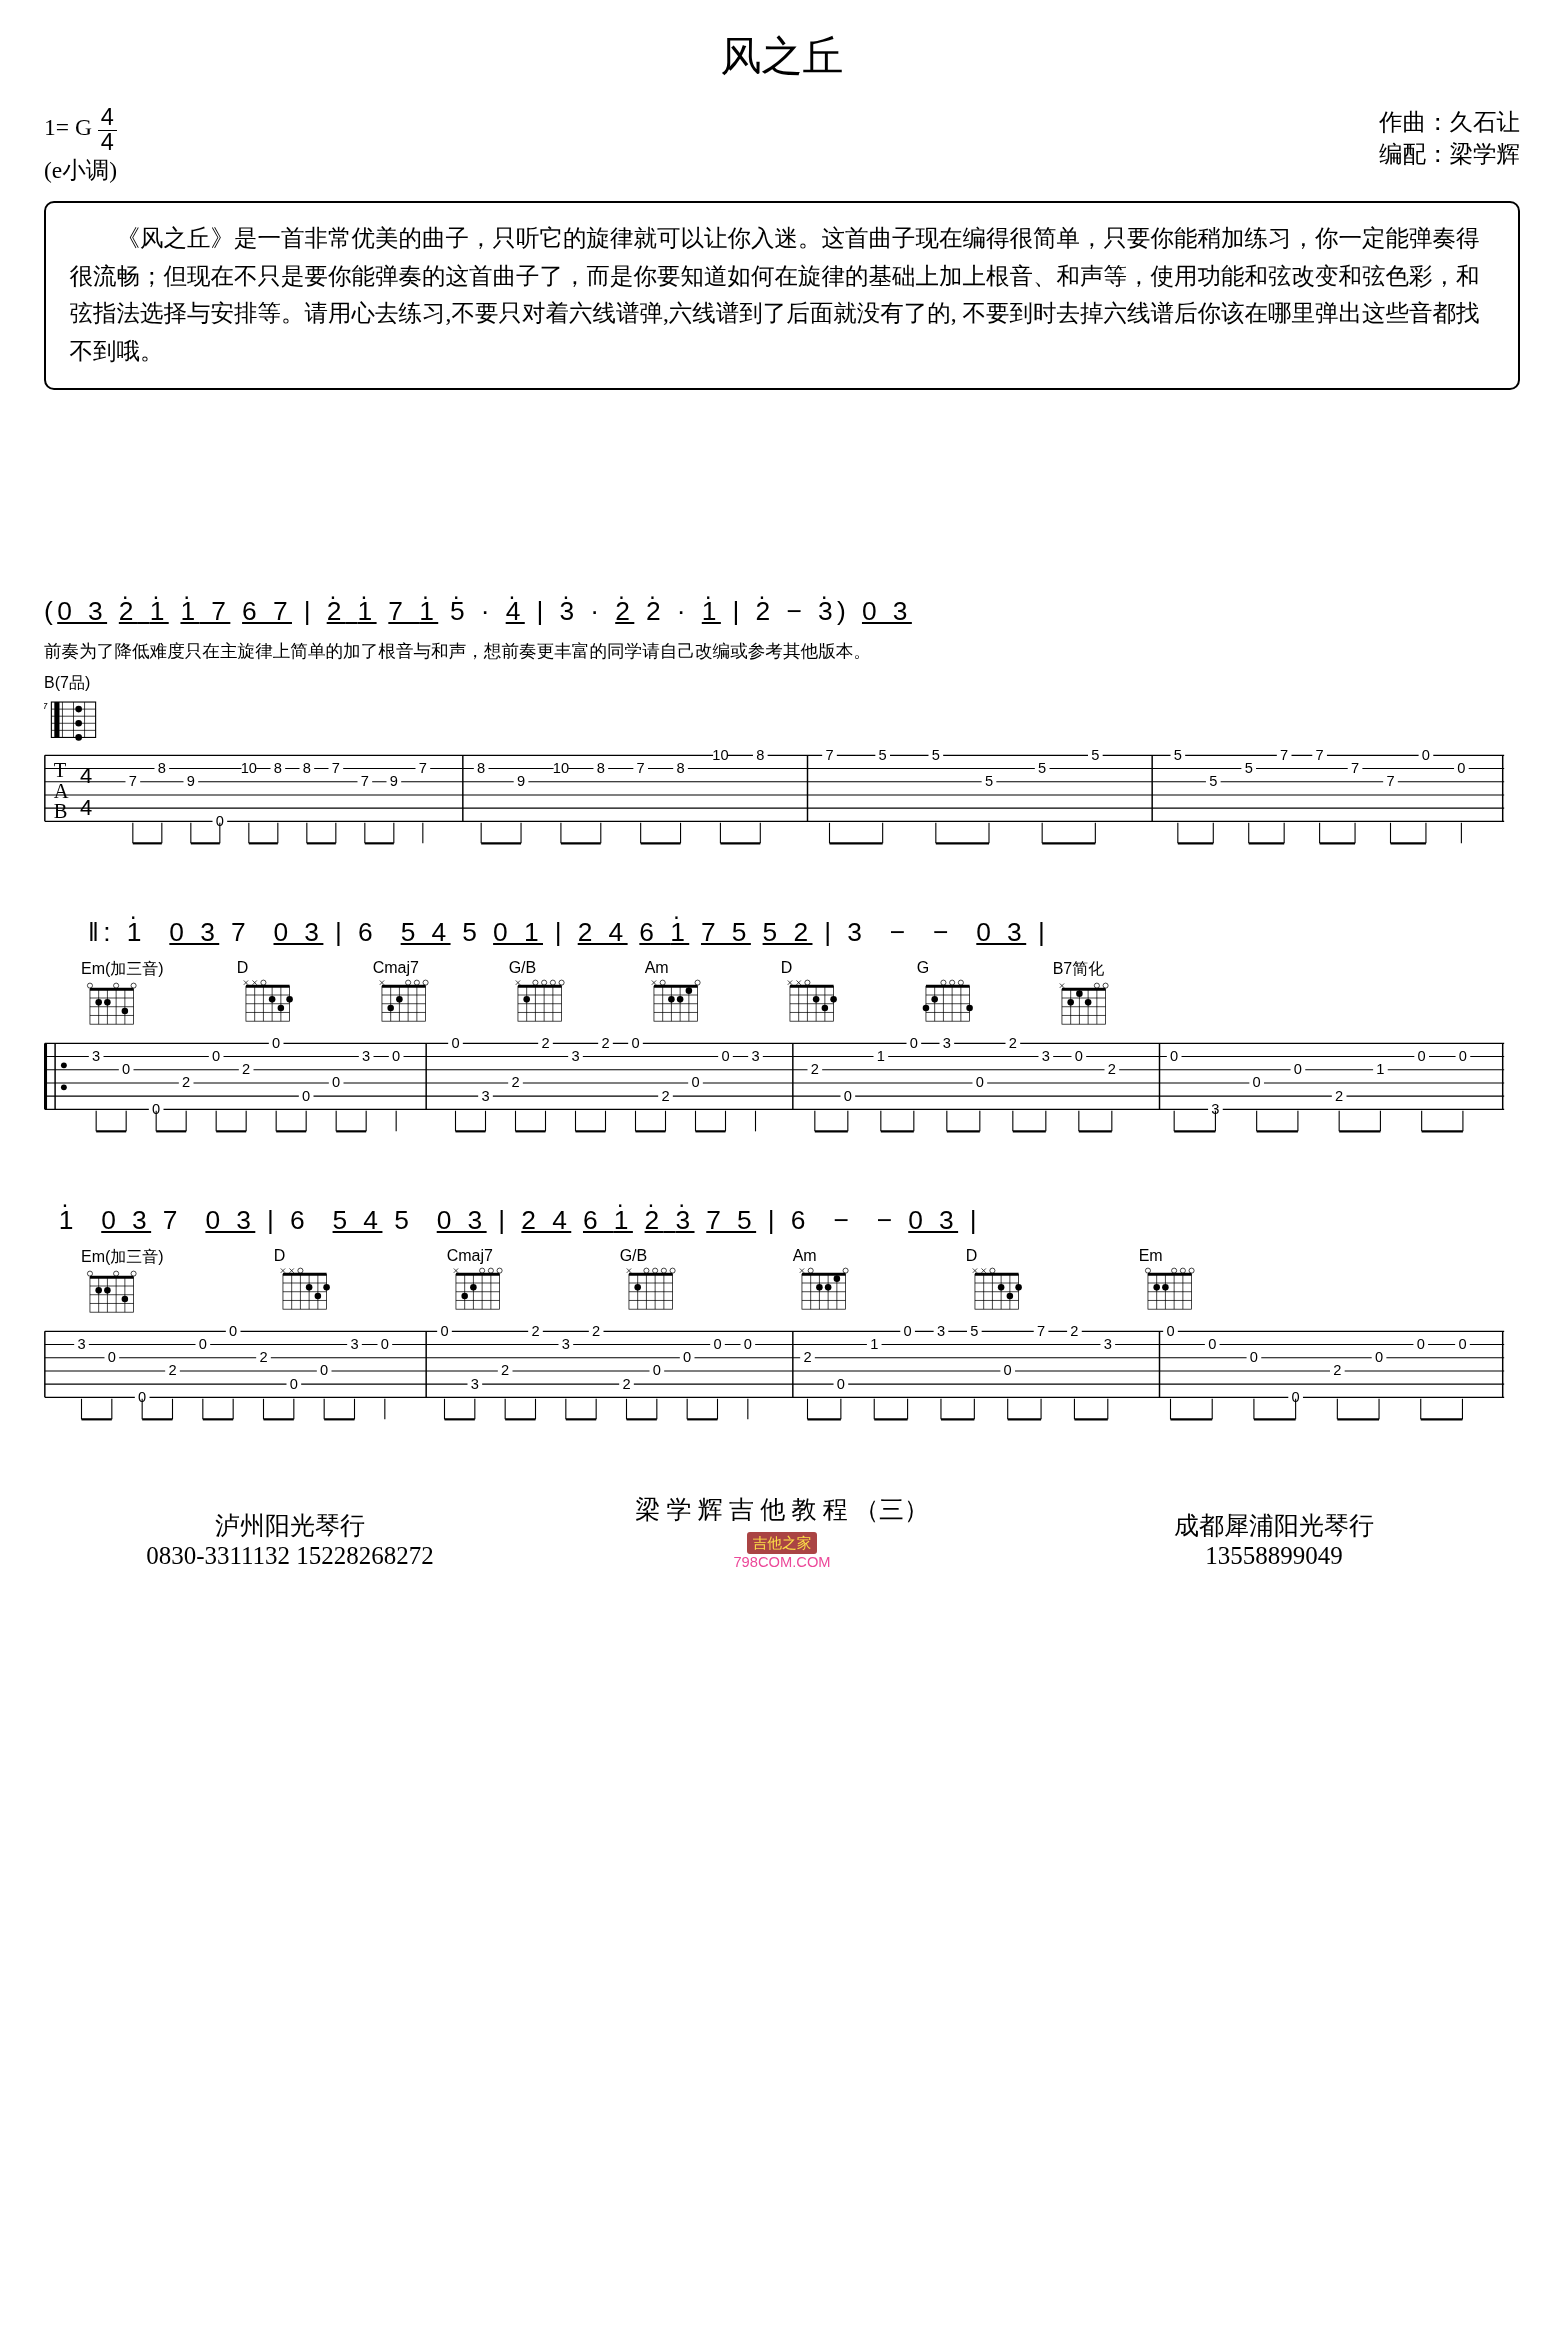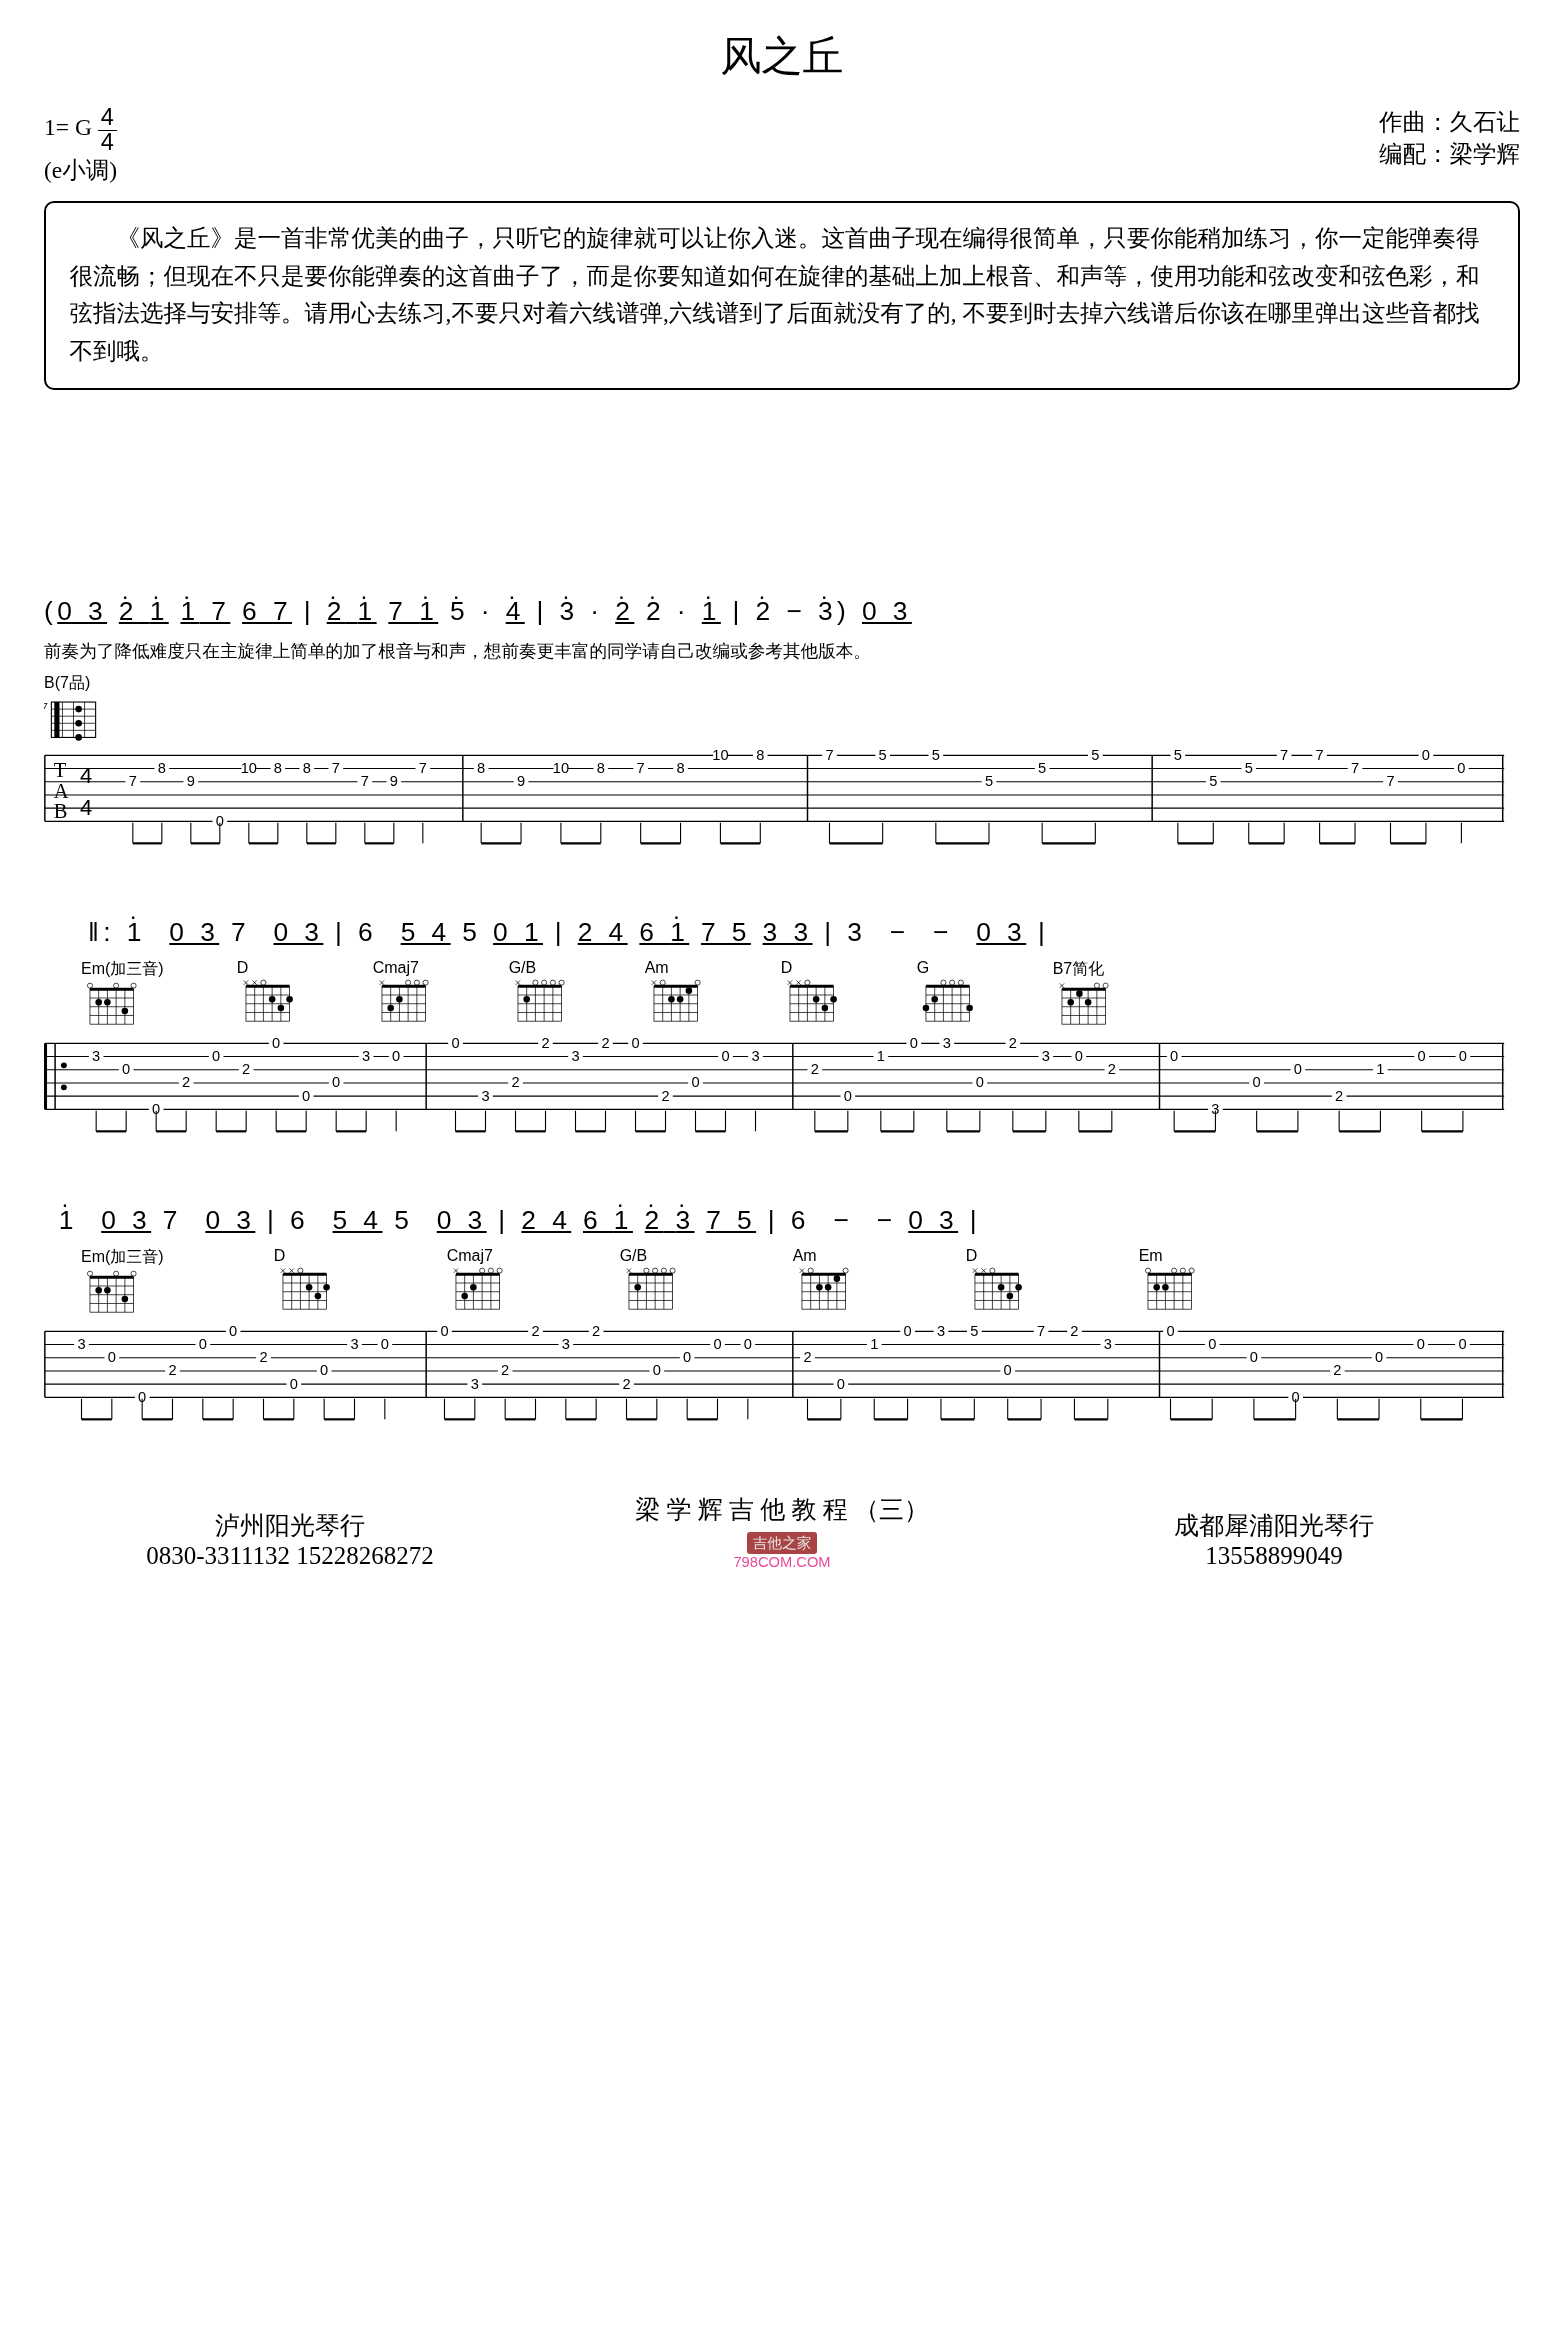--- a/index.html
+++ b/index.html
@@ -277,21 +277,21 @@
         <line x1="1738.3333333333333" y1="130" x2="1786.6666666666667" y2="130" stroke-width="3"></line>
         <line x1="1786.6666666666667" y1="102" x2="1786.6666666666667" y2="130"></line>
         <line x1="1835" y1="102" x2="1835" y2="130"></line>
         <line x1="1835" y1="130" x2="1883.3333333333335" y2="130" stroke-width="3"></line>
         <line x1="1883.3333333333335" y1="102" x2="1883.3333333333335" y2="130"></line>
         <line x1="1931.6666666666667" y1="102" x2="1931.6666666666667" y2="130"></line>
       </g>
 </svg>
 </div>
 
-<div class="jianpu-line" style="padding-left:44px;">‖: <span class="dot-above">1</span>  <span class="u">0 3</span> 7  <span class="u">0 3</span> | 6  <span class="u">5 4</span> 5 <span class="u">0 1</span> | <span class="u">2 4</span> <span class="u">6 <span class="dot-above">1</span></span> <span class="u">7 5</span> <span class="u">3 3</span> | 3  −  −  <span class="u">0 3</span> |</div>
+<div class="jianpu-line" style="padding-left:44px;">‖: <span class="dot-above">1</span>  <span class="u">0 3</span> 7  <span class="u">0 3</span> | 6  <span class="u">5 4</span> 5 <span class="u">0 1</span> | <span class="u">2 4</span> <span class="u">6 <span class="dot-above">1</span></span> <span class="u">7 5</span> <span class="u">5 2</span> | 3  −  −  <span class="u">0 3</span> |</div>
 
 <div class="chord-row r2" id="chord-row-2">
     <div class="chord-box"><div class="chord-label">Em(加三音)</div><svg width="63" height="48" viewBox="0 0 86 66">
         <g transform="translate(12,10)">
           <line x1="0" y1="0" x2="60" y2="0" stroke="#000" stroke-width="4"></line>
           <rect x="0" y="0" width="60" height="48" fill="none" stroke="#000"></rect>
           <line x1="0" y1="12" x2="60" y2="12" stroke="#000"></line>
           <line x1="0" y1="24" x2="60" y2="24" stroke="#000"></line>
           <line x1="0" y1="36" x2="60" y2="36" stroke="#000"></line>
           <line x1="12" y1="0" x2="12" y2="48" stroke="#000"></line>
@@ -919,21 +919,21 @@
 </svg>
 </div>
 
 <div class="footer">
   <div class="footer-col">
     <div>泸州阳光琴行</div>
     <div>0830-3311132  15228268272</div>
   </div>
   <div class="footer-col">
     <div>梁 学 辉 吉 他 教 程 （三）</div>
-    <div class="watermark" style="background:#a44;color:#e5e5e5;display:inline-block;padding:1.5px 5.9px;border-radius:2.9px;">吉他之家</div>
+    <div class="watermark" style="background:#a44;color:#fde047;display:inline-block;padding:1.5px 5.9px;border-radius:2.9px;">吉他之家</div>
     <div class="watermark">798COM.COM</div>
   </div>
   <div class="footer-col">
     <div>成都犀浦阳光琴行</div>
     <div>13558899049</div>
   </div>
 </div>
 
 
 </body></html>

